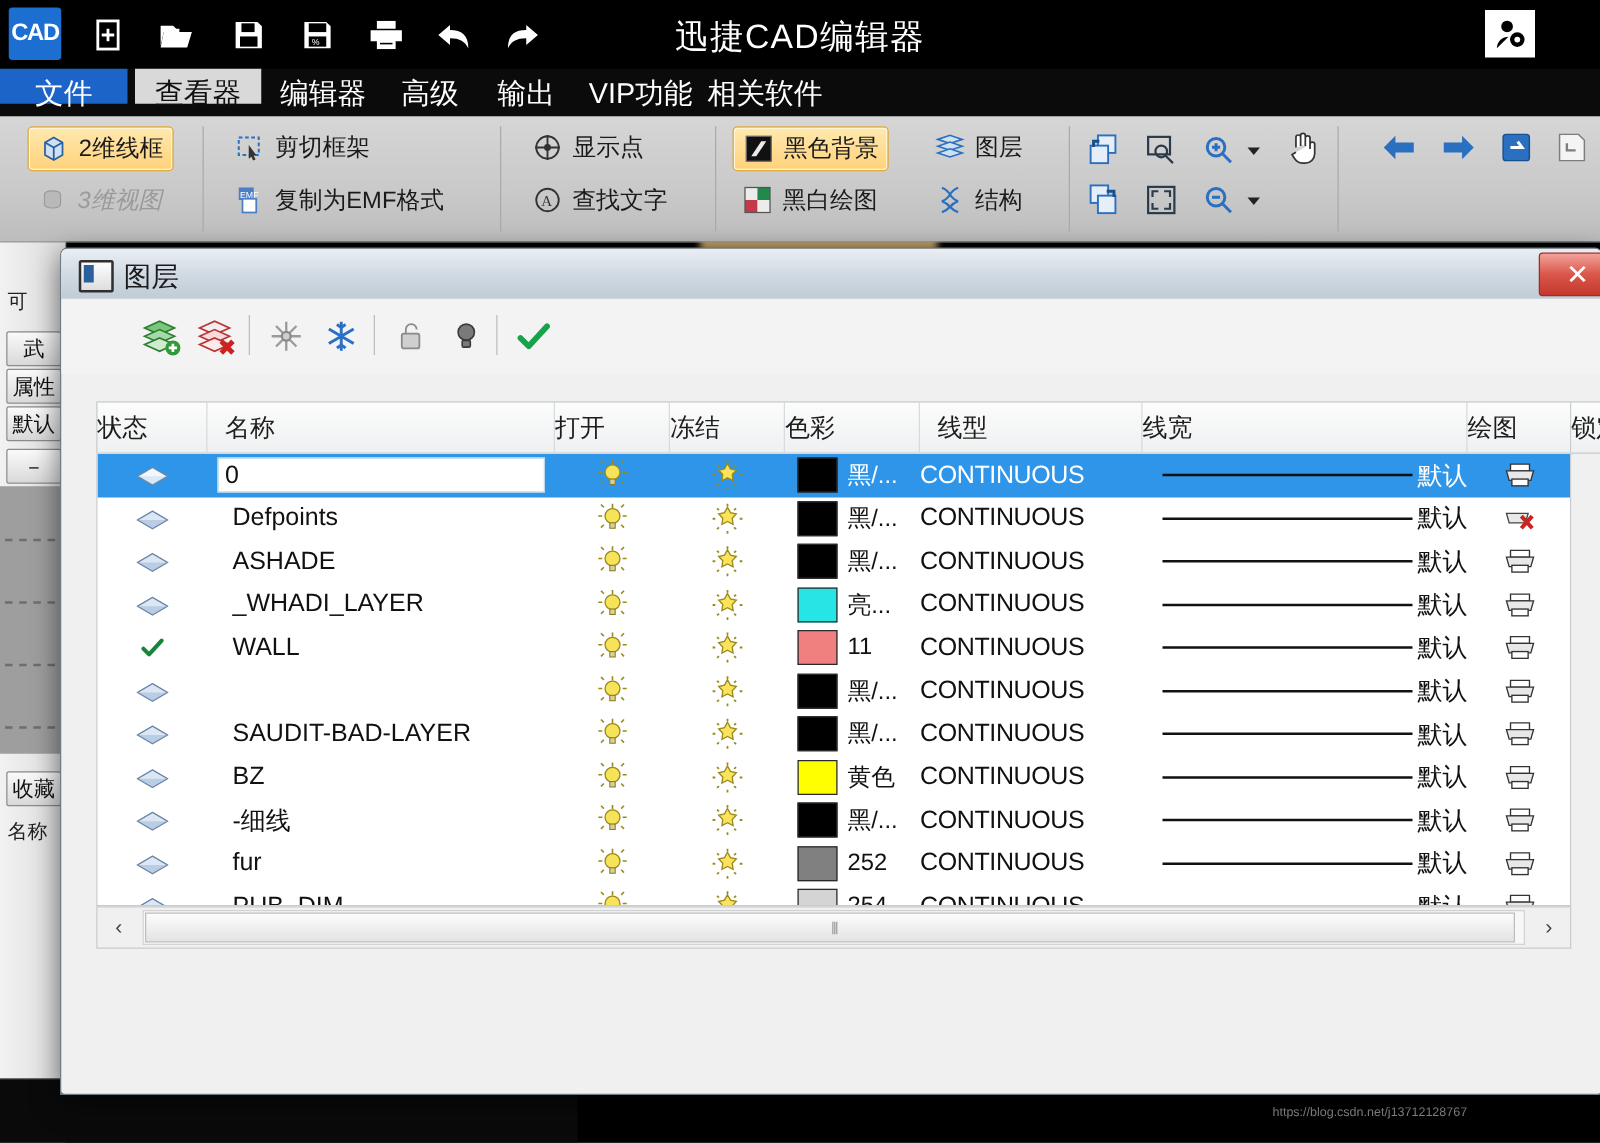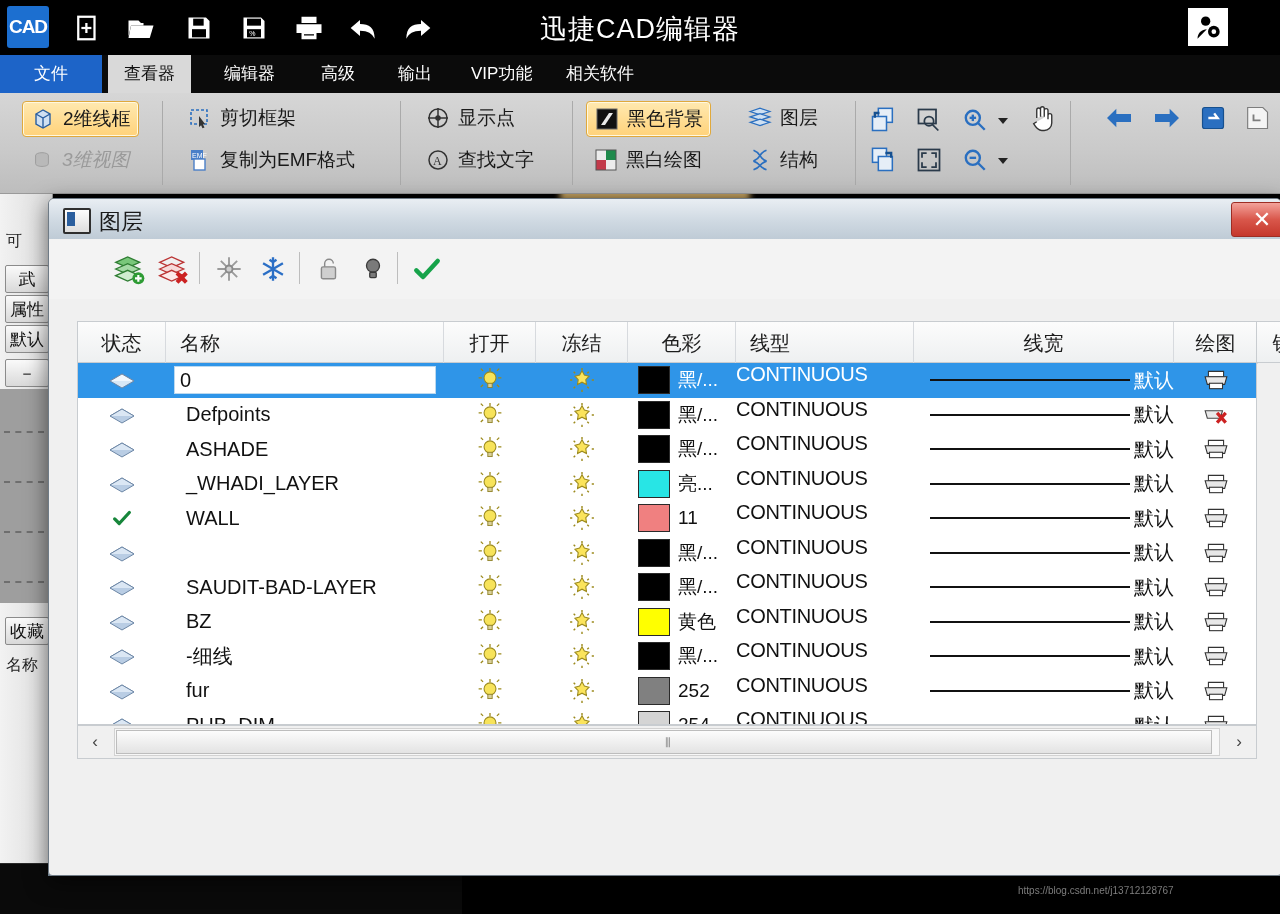--- a/index.html
+++ b/index.html
@@ -19,21 +19,21 @@
   .tb-icon{position:absolute;top:12px;width:38px;height:32px;color:#fff;
            display:flex;align-items:center;justify-content:center;cursor:pointer;}
   .tb-icon svg{display:block;}
   .apptitle{position:absolute;left:0;top:11px;width:1280px;text-align:center;
             color:#fff;font-size:27px;letter-spacing:1px;}
   .useravatar{position:absolute;left:1188px;top:8px;width:40px;height:38px;background:#fff;
               display:flex;align-items:center;justify-content:center;}
 
   
   .tabstrip{position:absolute;left:0;top:55px;width:1280px;height:38px;background:#0b0b0b;}
-  .tab{position:absolute;top:0;height:38px;line-height:38px;color:#fff;font-size:17px;
+  .tab{position:absolute;top:0;height:28px;line-height:38px;color:#fff;font-size:23px;
        padding:0 16px;cursor:pointer;white-space:nowrap;}
   .tab.file{left:0;background:#1d64c8;width:102px;text-align:center;padding:0;}
   .tab.active{background:#d9d9d9;color:#111;}
 
   
   .ribbon{position:absolute;left:0;top:93px;width:1280px;height:100px;
           background:linear-gradient(#d6d6d6,#c9c9c9 60%,#bdbdbd);
           border-bottom:1px solid #9a9a9a;}
   .rsep{position:absolute;top:8px;width:1px;height:84px;background:#aaa;}
   .ritem{position:absolute;display:flex;align-items:center;gap:7px;height:34px;
@@ -84,38 +84,38 @@
   .dlg-toolbar{position:absolute;left:0;top:40px;width:1232px;height:60px;background:#f3f3f3;}
   .tbtn{position:absolute;top:10px;width:40px;height:40px;display:flex;align-items:center;justify-content:center;cursor:pointer;border-radius:3px;}
   .tbsep{position:absolute;top:13px;width:1px;height:32px;background:#bdbdbd;}
 
   
   .listwrap{position:absolute;left:28px;top:122px;width:1180px;height:638px;}
   .thead{position:absolute;left:0;top:0;width:1180px;height:42px;
          background:linear-gradient(#fcfcfc,#eef0f1);border:1px solid #c8ccd0;box-sizing:border-box;}
   .th{position:absolute;top:0;height:42px;line-height:42px;font-size:20px;color:#1d1d1d;
       border-right:1px solid #d7dade;box-sizing:border-box;padding-left:14px;white-space:nowrap;}
-  .th.ctr{text-align:center;padding-left:0;}
+  .th.ctr{padding-left:0;}
   .rows{position:absolute;left:0;top:42px;width:1180px;height:362px;overflow:hidden;
         background:#fff;border:1px solid #c8ccd0;border-top:none;box-sizing:border-box;}
   .row{position:absolute;left:0;width:1178px;height:34.5px;}
   .row.sel{background:#2f95e8;}
   .row.sel .nm,.row.sel .ltxt,.row.sel .lw-lbl,.row.sel .cl-lbl{color:#fff;}
   .c-status{position:absolute;left:0;top:0;width:88px;height:34.5px;display:flex;align-items:center;justify-content:center;}
   .c-name{position:absolute;left:88px;top:0;width:278px;height:34.5px;display:flex;align-items:center;}
   .nm{font-size:20px;color:#111;padding-left:20px;white-space:nowrap;}
   .nameedit{position:absolute;left:96px;top:3px;width:262px;height:28px;background:#fff;
             border:1px solid #bcd9ef;box-sizing:border-box;}
   .nameedit span{position:absolute;left:5px;top:2px;font-size:20px;color:#111;}
   .c-open{position:absolute;left:366px;top:0;width:92px;height:34.5px;display:flex;align-items:center;justify-content:center;}
   .c-freeze{position:absolute;left:458px;top:0;width:92px;height:34.5px;display:flex;align-items:center;justify-content:center;}
   .c-color{position:absolute;left:550px;top:0;width:108px;height:34.5px;display:flex;align-items:center;gap:8px;}
   .sw{width:30px;height:26px;border:1px solid #2a2a2a;margin-left:10px;flex:0 0 30px;}
   .cl-lbl{font-size:19px;color:#111;white-space:nowrap;}
-  .c-ltype{position:absolute;left:658px;top:0;width:178px;height:34.5px;display:flex;align-items:flex-start;}
+  .c-ltype{position:absolute;left:658px;top:0;width:178px;height:34.5px;display:flex;align-items:center;}
   .ltxt{font-size:20px;color:#111;letter-spacing:-.3px;}
   .c-lw{position:absolute;left:836px;top:0;width:260px;height:34.5px;display:flex;align-items:center;}
   .lwline{flex:1;height:0;border-top:2px solid #111;margin-left:16px;margin-right:4px;}
   .lw-lbl{font-size:20px;color:#111;white-space:nowrap;}
   .c-plot{position:absolute;left:1096px;top:0;width:84px;height:34.5px;display:flex;align-items:center;justify-content:center;}
   .hscroll{position:absolute;left:0;top:404px;width:1180px;height:34px;
            background:#f0f0f0;border:1px solid #c8ccd0;box-sizing:border-box;display:flex;align-items:center;}
   .hs-left{width:34px;height:32px;display:flex;align-items:center;justify-content:center;cursor:pointer;color:#444;font-size:17px;}
   .hs-track{flex:1;height:26px;margin:0 2px;background:#f7f7f7;border:1px solid #d2d2d2;position:relative;}
   .hs-thumb{position:absolute;left:1px;top:1px;width:1094px;height:22px;

